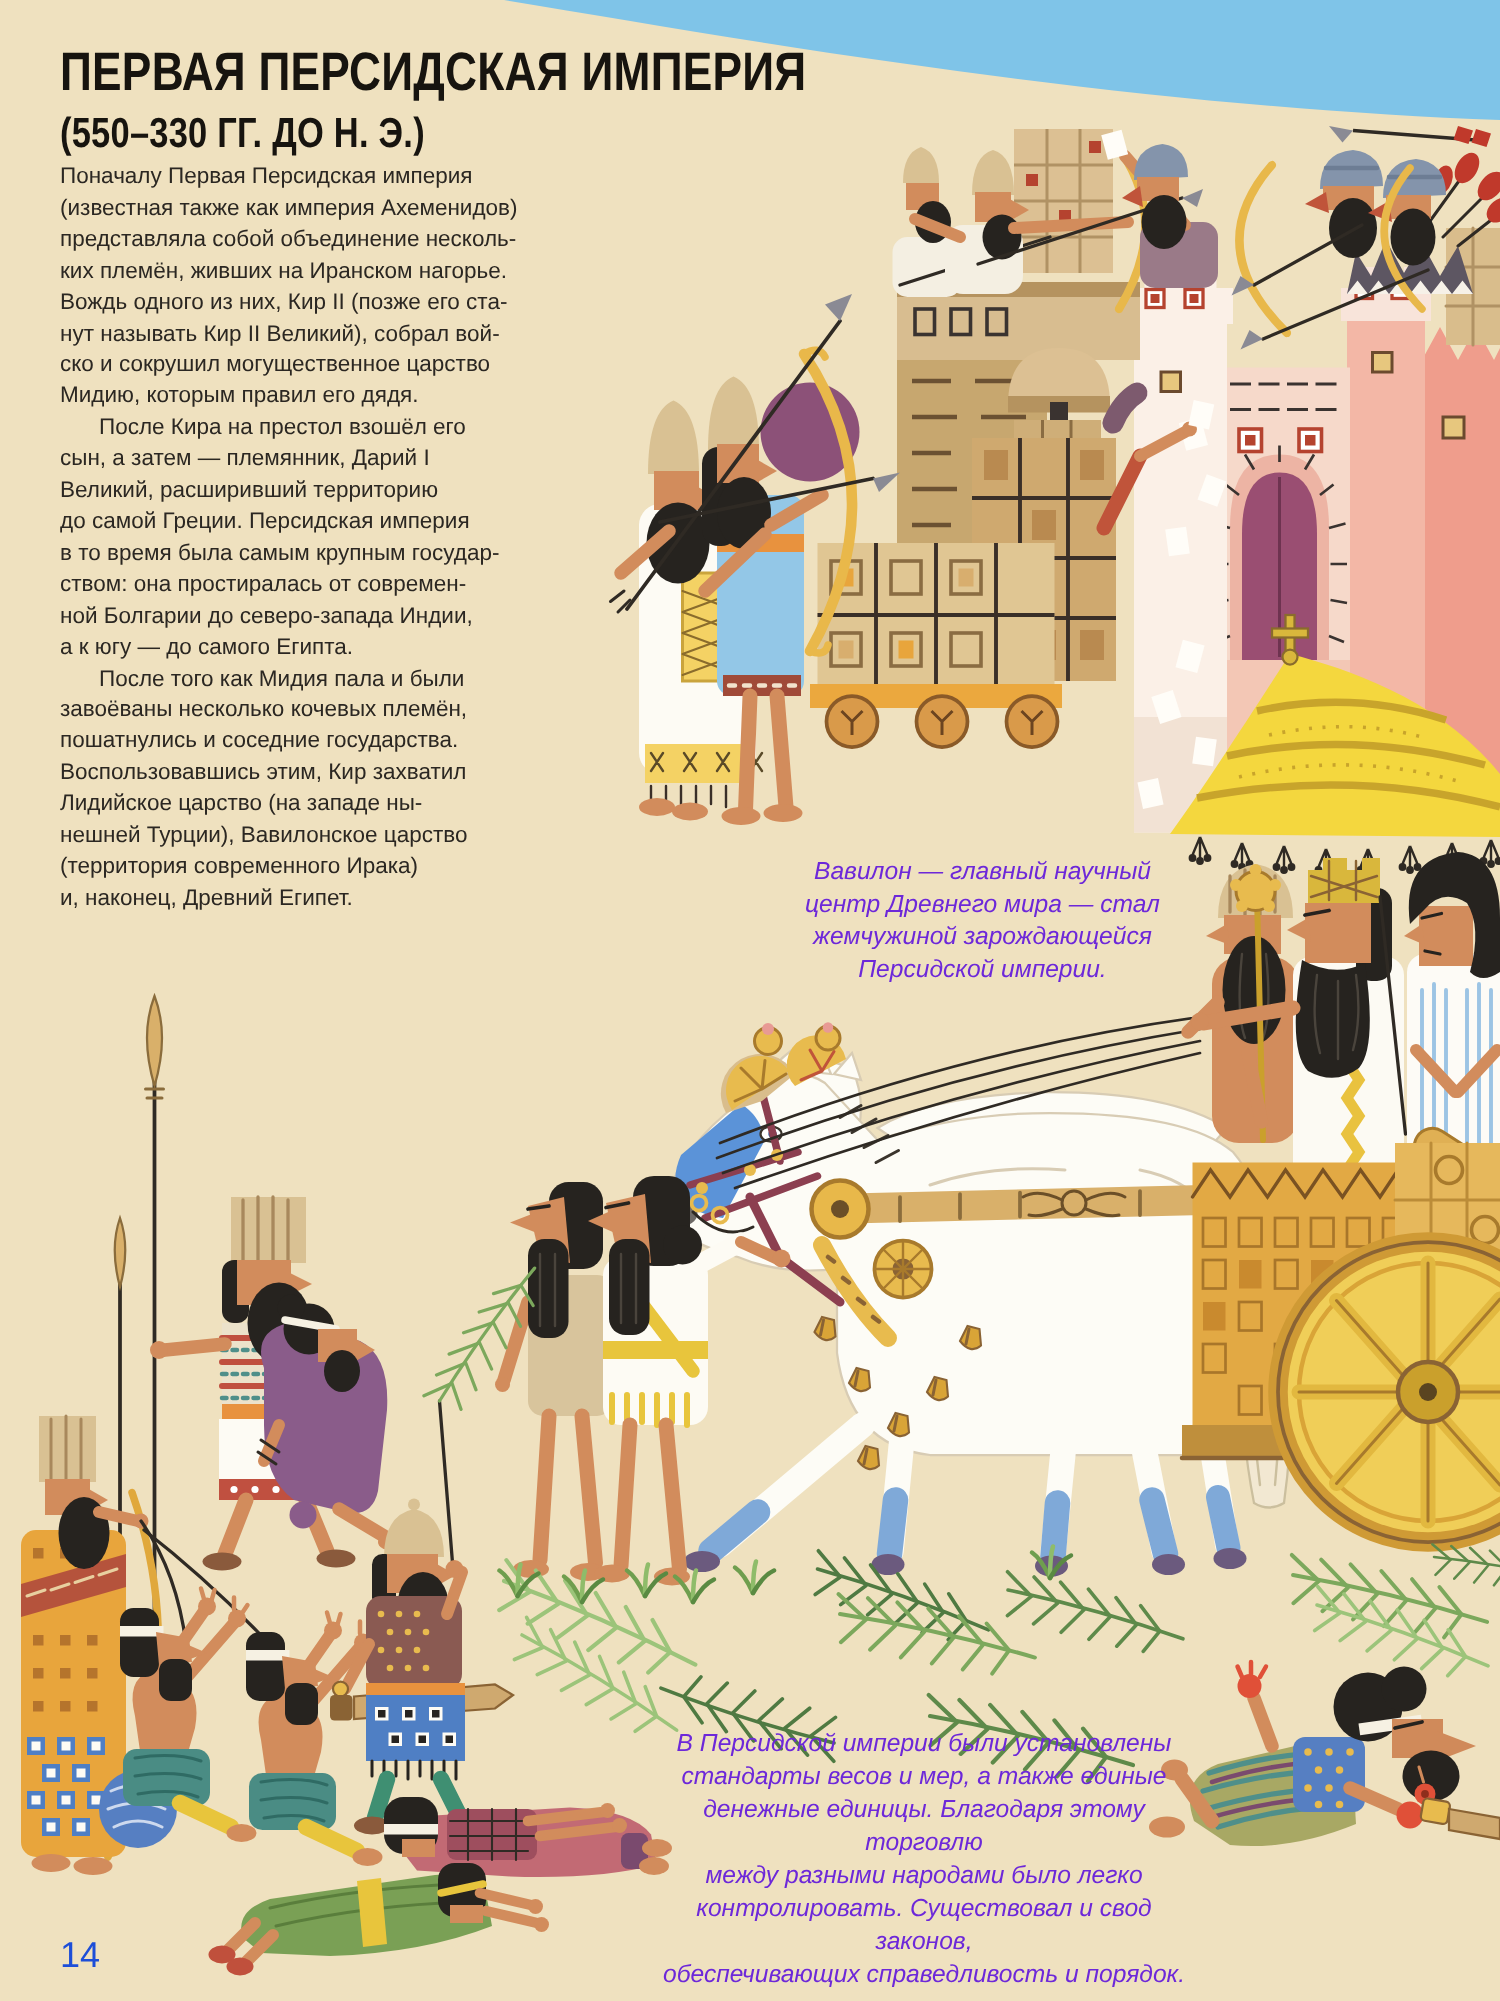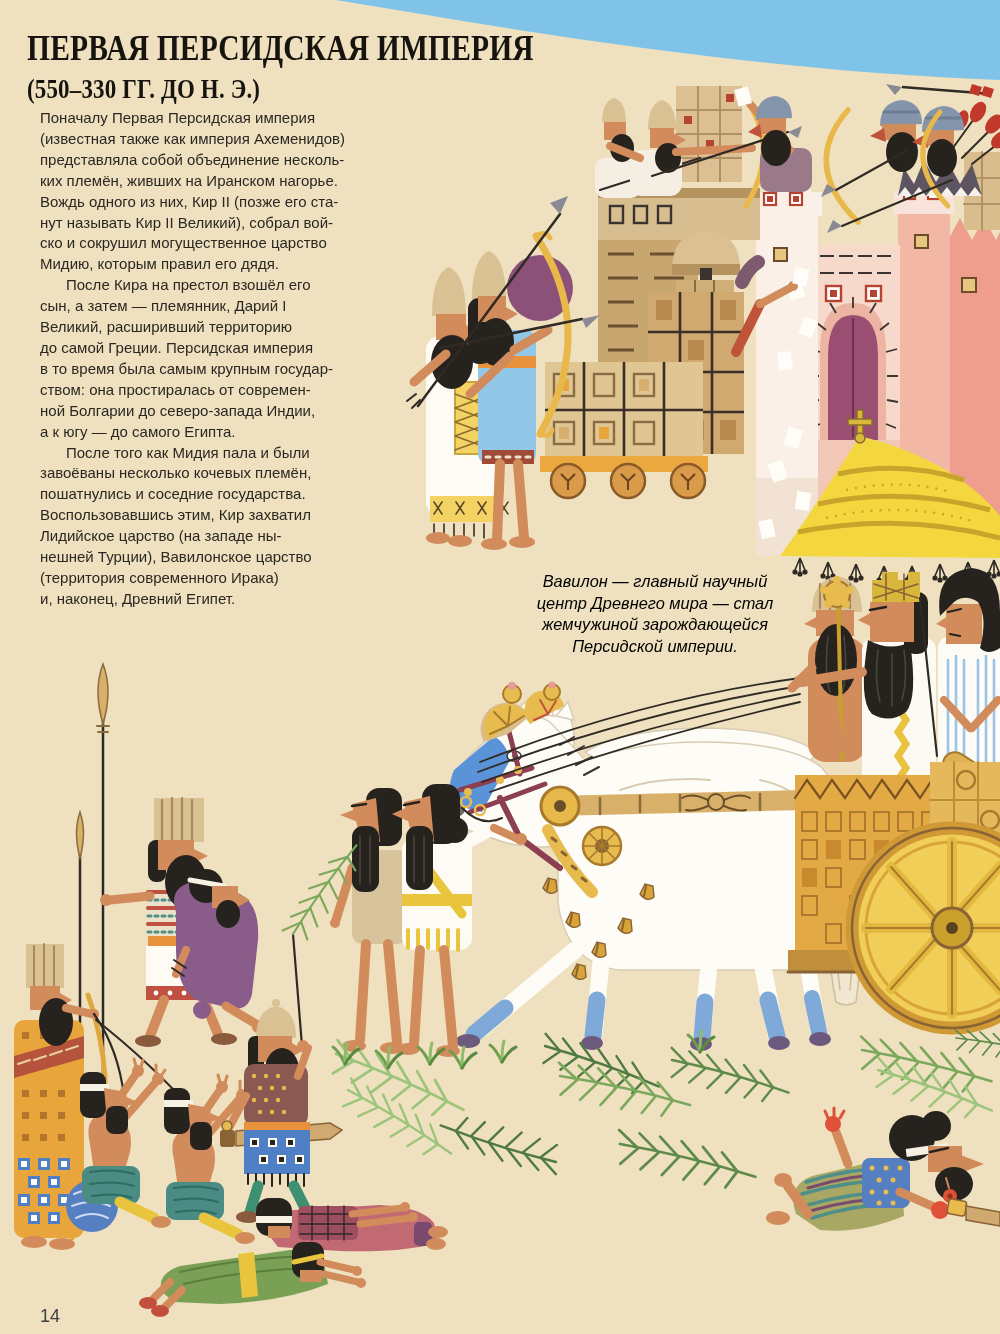--- a/index.html
+++ b/index.html
@@ -1,32 +1,32 @@
 <!DOCTYPE html>
 <html><head>
 <meta charset="utf-8">
 <style>
   html,body{margin:0;padding:0;}
   .page{position:relative;width:1000px;height:1334px;background:#efe1bf;overflow:hidden;
         font-family:"Liberation Sans",sans-serif;color:#2b2722;}
   .art{position:absolute;inset:0;}
   .text-layer{position:absolute;inset:0;pointer-events:none;}
-  .title-block{position:absolute;left:27px;top:30px;font-family:Liberation Serif, serif;}
+  .title-block{position:absolute;left:40px;top:30px;}
   .title-block h1{margin:0;font-size:36px;line-height:1.02;font-weight:700;letter-spacing:.2px;
         transform:scaleX(.82);transform-origin:left top;color:#17140f;white-space:nowrap;}
   .title-block h2{margin:6px 0 0 0;font-size:28px;font-weight:700;letter-spacing:.2px;
         transform:scaleX(.82);transform-origin:left top;color:#17140f;white-space:nowrap;}
   .body-text{position:absolute;left:40px;top:108px;width:430px;font-size:15px;line-height:20.9px;
         color:#2b2722;}
   .body-text p{margin:0;white-space:pre-line;}
   .body-text p.indent{text-indent:26px;}
-  .caption{position:absolute;font-style:italic;font-size:16.4px;color:#000000;text-align:center;white-space:pre-line;}
+  .caption{position:absolute;font-style:italic;font-size:16.4px;color:#6d28d9;text-align:center;white-space:pre-line;}
   .caption-babylon{left:505px;top:571px;width:300px;line-height:21.7px;}
   .caption-standards{left:436px;top:1151px;width:360px;line-height:22px;}
-  .page-number{position:absolute;left:40px;top:1290px;font-size:18px;color:#404040;margin-top:16px;}
+  .page-number{position:absolute;left:40px;top:1290px;font-size:24px;color:#1d4ed8;}
 </style>
 </head>
 <body>
 
 <div class="page">
 
 <svg class="art" viewBox="0 0 1000 1334">
   <defs>
     <g id="frond" stroke="currentColor" fill="none" stroke-width="2.4" stroke-linecap="round">
       <path d="M0,0 Q60,4 120,16"></path>
@@ -825,17 +825,23 @@
 Лидийское царство (на западе ны-
 нешней Турции), Вавилонское царство
 (территория современного Ирака)
 и, наконец, Древний Египет.</p>
   </div>
 
   <div class="caption caption-babylon">Вавилон — главный научный
 центр Древнего мира — стал
 жемчужиной зарождающейся
 Персидской империи.</div>
+  <div class="caption caption-standards">В Персидской империи были установлены
+стандарты весов и мер, а также единые
+денежные единицы. Благодаря этому торговлю
+между разными народами было легко
+контролировать. Существовал и свод законов,
+обеспечивающих справедливость и порядок.</div>
 
   <div class="page-number">14</div>
 </div>
 
 </div>
 
 </body></html>

